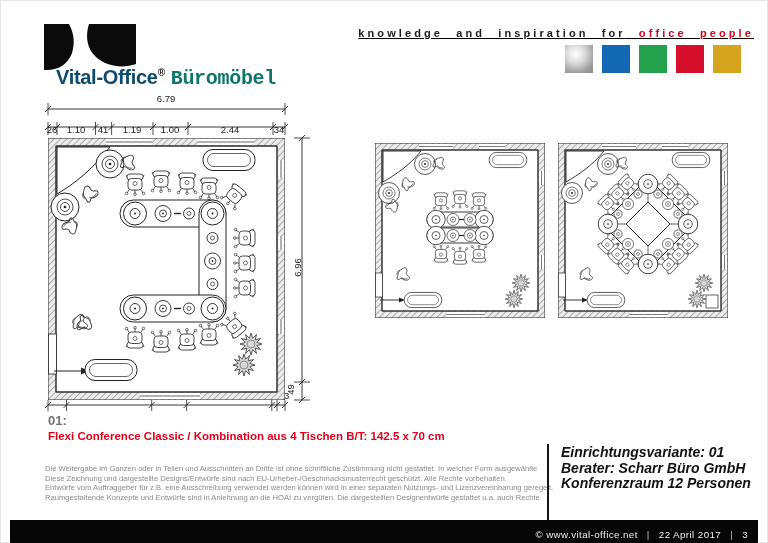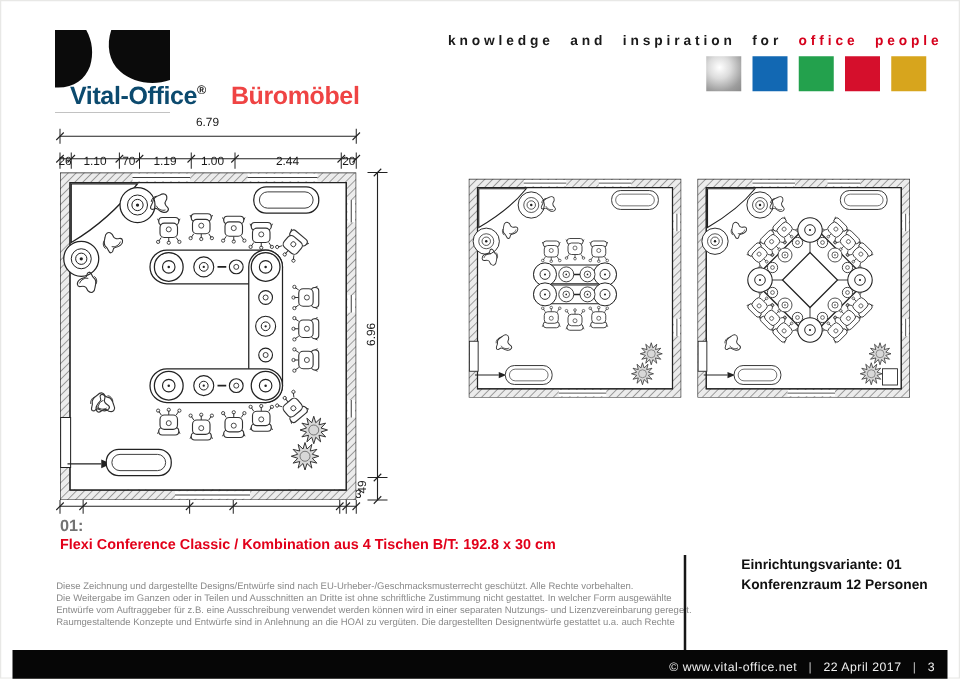--- a/index.html
+++ b/index.html
@@ -4,23 +4,23 @@
 <style>
   html,body{margin:0;padding:0;}
   body{width:768px;height:543px;background:#fbfbfa;font-family:"Liberation Sans",sans-serif;position:relative;overflow:hidden;}
   .page{position:absolute;inset:0;background:#ffffff;box-shadow:inset 0 0 0 1px #e8e8e6;}
 
   
   .logo-svg{position:absolute;left:44px;top:24px;}
   .brand-line{position:absolute;left:56px;top:66px;font-size:20px;font-weight:bold;letter-spacing:-0.3px;white-space:nowrap;}
   .brand-name{color:#0c4a6e;}
   .brand-reg{font-size:10px;vertical-align:super;color:#111;}
-  .brand-suffix{color:#ef4444;margin-left:20px;}
-
-  .tagline{position:absolute;top:27px;right:14px;font-size:11px;font-weight:bold;letter-spacing:3.1px;word-spacing:7px;white-space:nowrap;}
+  .brand-suffix{color:#0f766e;margin-left:6px;font-family:Liberation Mono, monospace;}
+
+  .tagline{position:absolute;top:27px;right:14px;font-size:11px;font-weight:bold;letter-spacing:3.1px;word-spacing:7px;white-space:nowrap;text-decoration:underline;}
   .tagline .t-black{color:#1a1a1a;}
   .tagline .t-red{color:#d6001c;}
   .squares{position:absolute;left:565px;top:45px;display:flex;gap:9px;}
   .sq{width:28px;height:28px;}
   .sq-silver{background:radial-gradient(circle at 38% 32%, #ffffff 0%, #dcdcdc 35%, #9d9d9d 75%, #8a8a8a 100%);}
   .sq-blue{background:#1268b3;}
   .sq-green{background:#23a14d;}
   .sq-red{background:#d50f2c;}
   .sq-gold{background:#d7a51d;}
 
@@ -37,21 +37,21 @@
 
   
   .variant-num{position:absolute;left:48px;top:413px;font-size:13px;font-weight:bold;color:#737373;}
   .variant-desc{position:absolute;left:48px;top:430px;font-size:11.5px;font-weight:bold;color:#e2001a;white-space:nowrap;}
 
   
   .legal{position:absolute;left:45px;top:464px;font-size:7.6px;line-height:9.7px;color:#8a8a8a;white-space:nowrap;}
 
   
   .info-rule{position:absolute;left:547px;top:444px;width:2px;height:76px;background:#161616;}
-  .info-panel{position:absolute;left:593px;top:445px;font-size:11px;font-weight:bold;line-height:15.5px;color:#111;white-space:nowrap;}
+  .info-panel{position:absolute;left:561px;top:445px;font-size:14px;font-weight:bold;line-height:15.5px;color:#111;white-space:nowrap;font-style:italic;}
   .info-panel .red{color:#d6001c;}
 
   
   .footer-bar{position:absolute;left:10px;right:10px;top:520px;height:29px;background:#060606;display:flex;align-items:center;justify-content:flex-end;padding-right:10px;box-sizing:border-box;gap:9px;font-size:9.8px;color:#efefef;letter-spacing:0.4px;}
   .footer-bar .sep{color:#bfbfbf;}
 </style>
 </head>
 <body>
 
 <div class="page">
@@ -130,25 +130,25 @@
   <svg class="dim" style="left:48px;top:103px;" width="237" height="12">
     <line x1="0" y1="6" x2="237" y2="6" stroke="#222" stroke-width="0.9"></line>
     <line x1="0" y1="0" x2="0" y2="12" stroke="#222" stroke-width="0.8"></line>
     <line x1="237" y1="0" x2="237" y2="12" stroke="#222" stroke-width="0.8"></line>
     <line x1="-3" y1="9" x2="3" y2="3" stroke="#222" stroke-width="0.9"></line>
     <line x1="234" y1="9" x2="240" y2="3" stroke="#222" stroke-width="0.9"></line>
   </svg>
 
   <span class="dim-label dim-label-row2" style="left:52px;">26</span>
   <span class="dim-label dim-label-row2" style="left:76px;">1.10</span>
-  <span class="dim-label dim-label-row2" style="left:103px;">70</span>
+  <span class="dim-label dim-label-row2" style="left:103px;">41</span>
   <span class="dim-label dim-label-row2" style="left:132px;">1.19</span>
   <span class="dim-label dim-label-row2" style="left:170px;">1.00</span>
   <span class="dim-label dim-label-row2" style="left:230px;">2.44</span>
-  <span class="dim-label dim-label-row2" style="left:279px;">20</span>
+  <span class="dim-label dim-label-row2" style="left:279px;">34</span>
   <svg class="dim" style="left:48px;top:122px;" width="237" height="14">
     <line x1="0" y1="5" x2="237" y2="5" stroke="#222" stroke-width="0.9"></line>
     <g stroke="#222" stroke-width="0.8">
       <line x1="0" y1="0" x2="0" y2="13"></line>
         <line x1="9" y1="0" x2="9" y2="13"></line>
       <line x1="47.5" y1="0" x2="47.5" y2="13"></line>
         <line x1="63.6" y1="0" x2="63.6" y2="13"></line>
       <line x1="105" y1="0" x2="105" y2="13"></line>
         <line x1="140" y1="0" x2="140" y2="13"></line>
       <line x1="225" y1="0" x2="225" y2="13"></line>
@@ -400,32 +400,33 @@
       <use href="#legS" transform="translate(120,91) scale(0.75)"></use>
         <use href="#legS" transform="translate(100,111) scale(0.75)"></use>
       <use href="#legS" transform="translate(80,111) scale(0.75)"></use>
         <use href="#legS" transform="translate(60,91) scale(0.75)"></use>
       <use href="#legS" transform="translate(60,71) scale(0.75)"></use>
         <use href="#legS" transform="translate(80,51) scale(0.75)"></use>
     </g>
   </svg>
 
   <div class="variant-num">01:</div>
-  <div class="variant-desc">Flexi Conference Classic / Kombination aus 4 Tischen B/T: 192.8 x 30 cm</div>
+  <div class="variant-desc">Flexi Conference Classic / Kombination aus 4 Tischen B/T: 142.5 x 70 cm</div>
 
   <div class="legal">
+    <div>Die Weitergabe im Ganzen oder in Teilen und Ausschnitten an Dritte ist ohne schriftliche Zustimmung nicht gestattet. In welcher Form ausgewählte</div>
     <div>Diese Zeichnung und dargestellte Designs/Entwürfe sind nach EU-Urheber-/Geschmacksmusterrecht geschützt. Alle Rechte vorbehalten.</div>
-    <div>Die Weitergabe im Ganzen oder in Teilen und Ausschnitten an Dritte ist ohne schriftliche Zustimmung nicht gestattet. In welcher Form ausgewählte</div>
     <div>Entwürfe vom Auftraggeber für z.B. eine Ausschreibung verwendet werden können wird in einer separaten Nutzungs- und Lizenzvereinbarung geregelt.</div>
     <div>Raumgestaltende Konzepte und Entwürfe sind in Anlehnung an die HOAI zu vergüten. Die dargestellten Designentwürfe gestattet u.a. auch Rechte</div>
   </div>
 
   <div class="info-rule"></div>
   <div class="info-panel">
     <div>Einrichtungsvariante: 01</div>
+    <div>Berater: Scharr Büro GmbH</div>
     <div>Konferenzraum 12 Personen</div>
   </div>
 
   <div class="footer-bar">
     <span>© www.vital-office.net</span>
     <span class="sep">|</span>
     <span>22 April 2017</span>
     <span class="sep">|</span>
     <span>3</span>
   </div>

